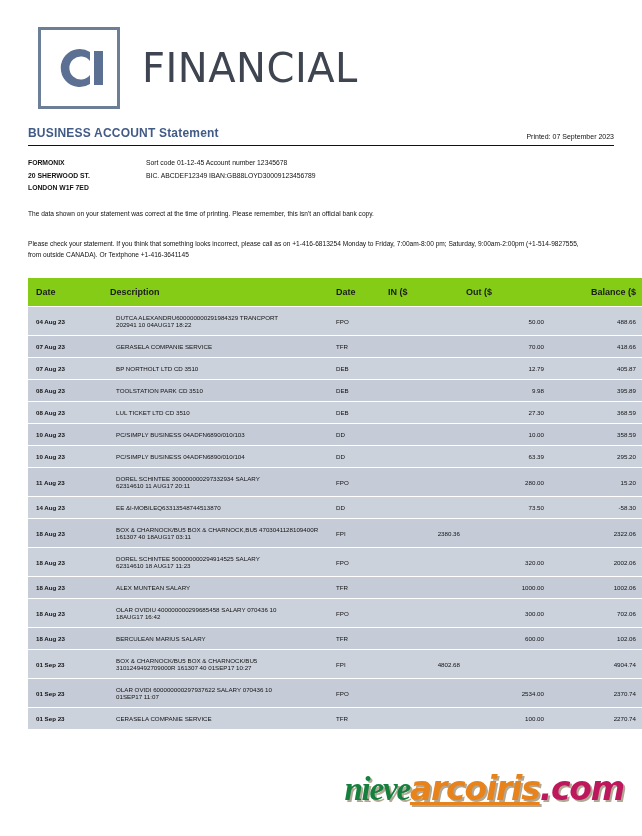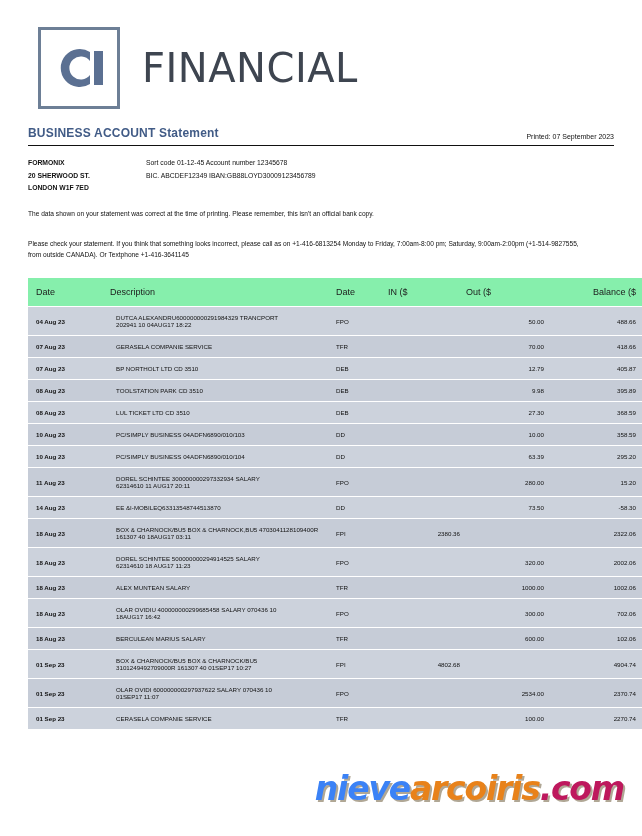--- a/index.html
+++ b/index.html
@@ -96,23 +96,23 @@
   .notice.second { margin-top: 20px; width: 94%; }
 
   
   .tbl {
     margin-top: 18px;
     width: 100%;
     border-collapse: collapse;
     table-layout: fixed;
   }
   .tbl th {
-    background: #86efac;
+    background: #84cc16;
     font-size: 9px;
-    font-weight: normal;
+    font-weight: bold;
     color: #1c1c1c;
     padding: 9px 0 9px 0;
     text-align: left;
     border-bottom: 1.2px solid #ffffff;
   }
   .tbl td {
     font-size: 6.2px;
     padding: 7px 0 7px 0;
     vertical-align: middle;
     color: #111;
@@ -143,22 +143,22 @@
     right: 18px;
     bottom: 28px;
     font-family: "DejaVu Sans", sans-serif;
     font-size: 33px;
     font-weight: bold;
     font-style: italic;
     letter-spacing: -1.2px;
     white-space: nowrap;
     text-shadow: 2px 2px 0 rgba(80,60,20,0.45);
   }
-  .wm-a { color: #3b82f6; }
-  .wm-b { color: #e8821a; }
+  .wm-a { color: #15803d; font-family: Liberation Serif, serif; }
+  .wm-b { color: #e8821a; text-decoration: underline; }
   .wm-c { color: #be185d; }
 </style>
 </head>
 <body>
 
 <div class="page">
 
   <div class="logo-area">
     <div class="logo-mark">
       <svg width="58" height="52" viewBox="0 0 58 52" aria-hidden="true">

